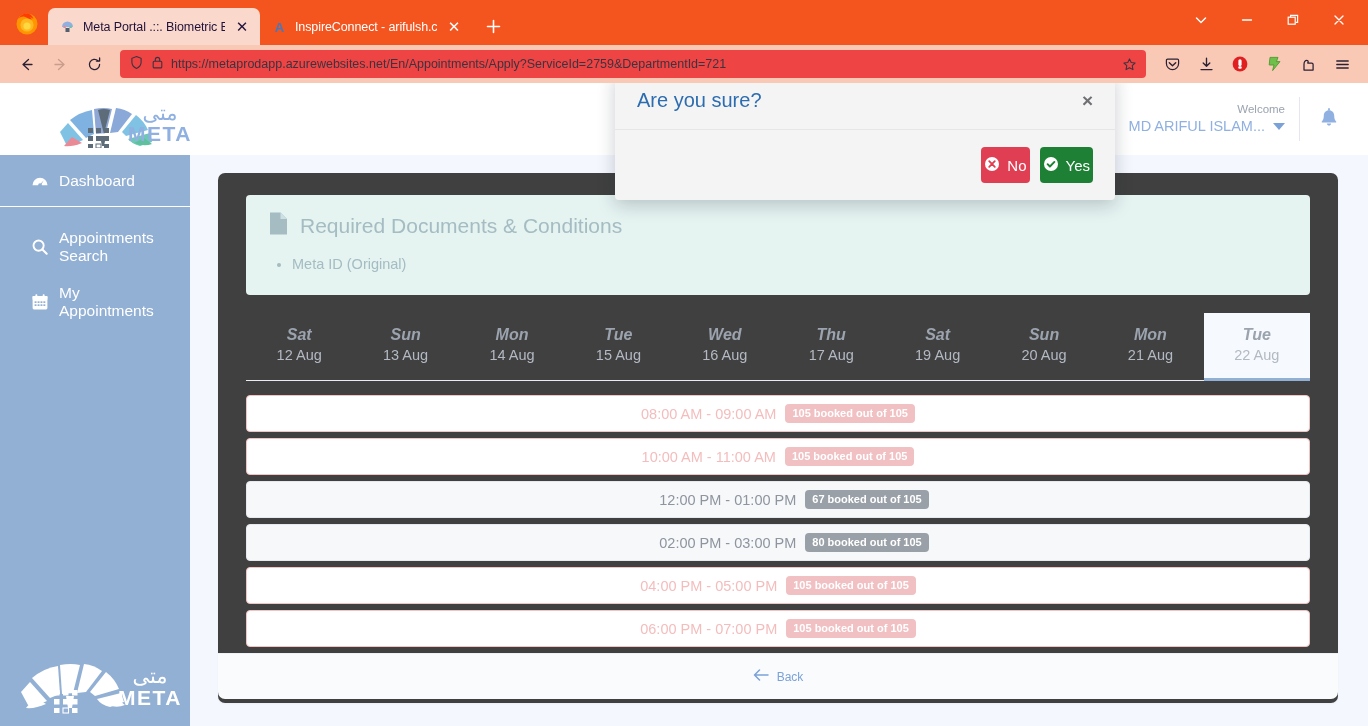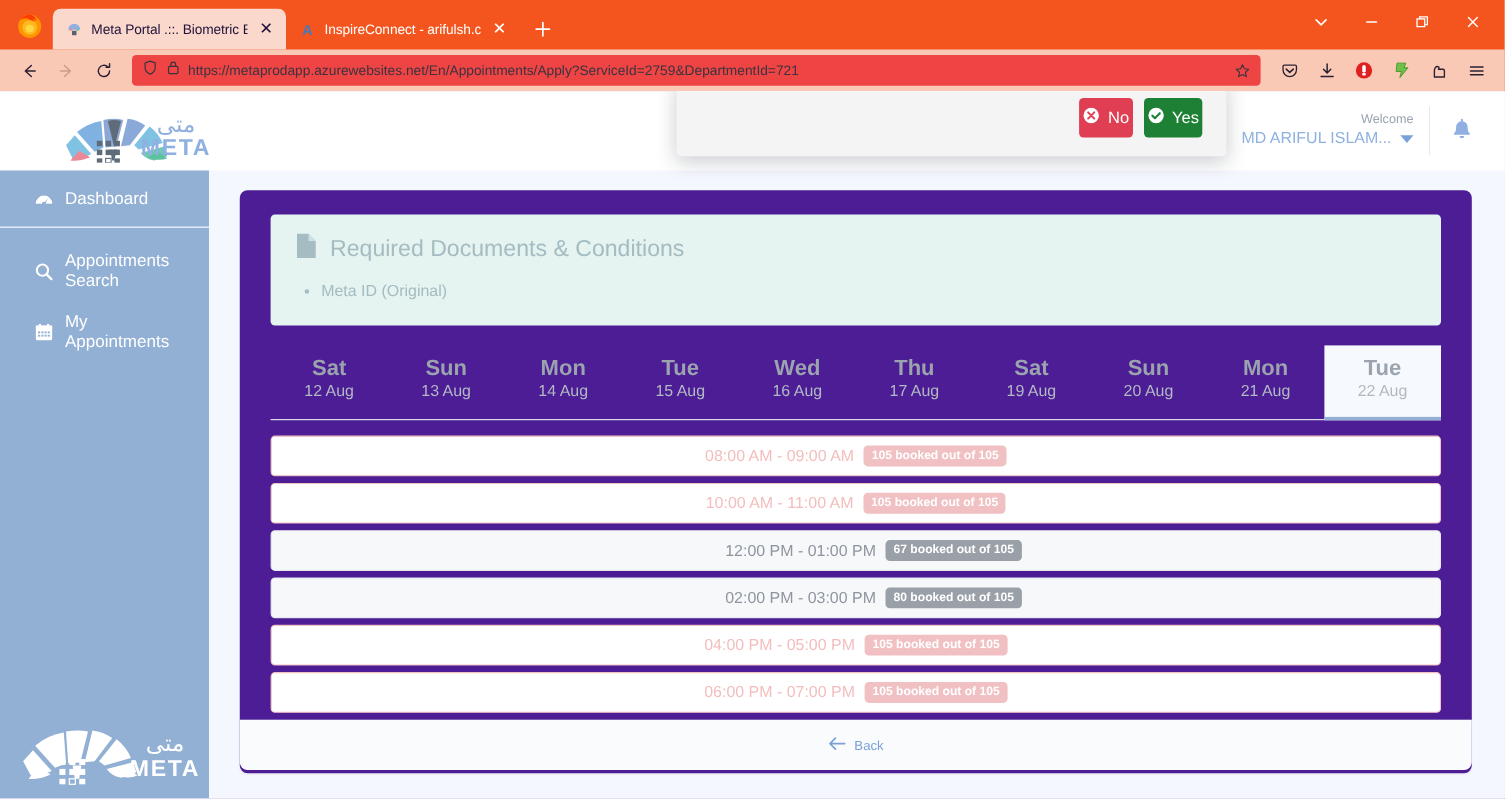--- a/index.html
+++ b/index.html
@@ -189,21 +189,21 @@
     left: 0; right: 0; bottom: 6px;
     display: flex; align-items: center; justify-content: center;
   }
 
   .main-area {
     flex: 1 1 auto;
     padding: 18px 30px 0 28px;
     position: relative;
   }
   .content-card {
-    background: #4c1d95;
+    background: #404040;
     border-radius: 7px;
     padding: 22px 28px 8px 28px;
     height: 530px;
     box-shadow: 0 1px 2px rgba(16,24,40,0.04);
   }
   .info-box {
     background: #e5f3f1;
     border-radius: 4px;
     padding: 16px 22px 20px 22px;
     color: #9fb6bd;
@@ -230,21 +230,21 @@
     flex: 1 1 0;
     text-align: center;
     padding: 12px 0 11px 0;
     border-bottom: 3px solid transparent;
     margin-bottom: -1px;
   }
   .date-tab.active {
     background: #f6f9fd;
     border-bottom-color: #92afd4;
   }
-  .dt-day { font-size: 20px; font-weight: bold; color: #9ba3ae; line-height: 19px; }
+  .dt-day { font-size: 16px; font-weight: bold; color: #9ba3ae; line-height: 19px; font-style: italic; }
   .dt-date { font-size: 14.5px; color: #b3b9c3; line-height: 23px; }
 
   .slots { margin-top: 14px; }
   .slot {
     height: 37px;
     border-radius: 4px;
     display: flex;
     align-items: center;
     justify-content: center;
     gap: 9px;
@@ -722,20 +722,24 @@
                 </svg>
             </span>
             <span>Back</span>
           </a>
         </div>
 
       </div>
 
       <div class="modal-backdrop">
         <div class="modal" style="pointer-events:auto;">
+          <div class="modal-header">
+            <span class="modal-title">Are you sure?</span>
+            <span class="modal-close">×</span>
+          </div>
           <div class="modal-body">
             <button class="mbtn no">
               <span>
                 <svg width="16" height="16" viewBox="0 0 16 16">
                   <circle cx="8" cy="8" r="7" fill="#ffffff"></circle>
                   <path d="M5.2 5.2l5.6 5.6M10.8 5.2l-5.6 5.6" stroke="#e03e52" stroke-width="1.8" stroke-linecap="round"></path>
                 </svg>
               </span>
               <span>No</span>
             </button>

